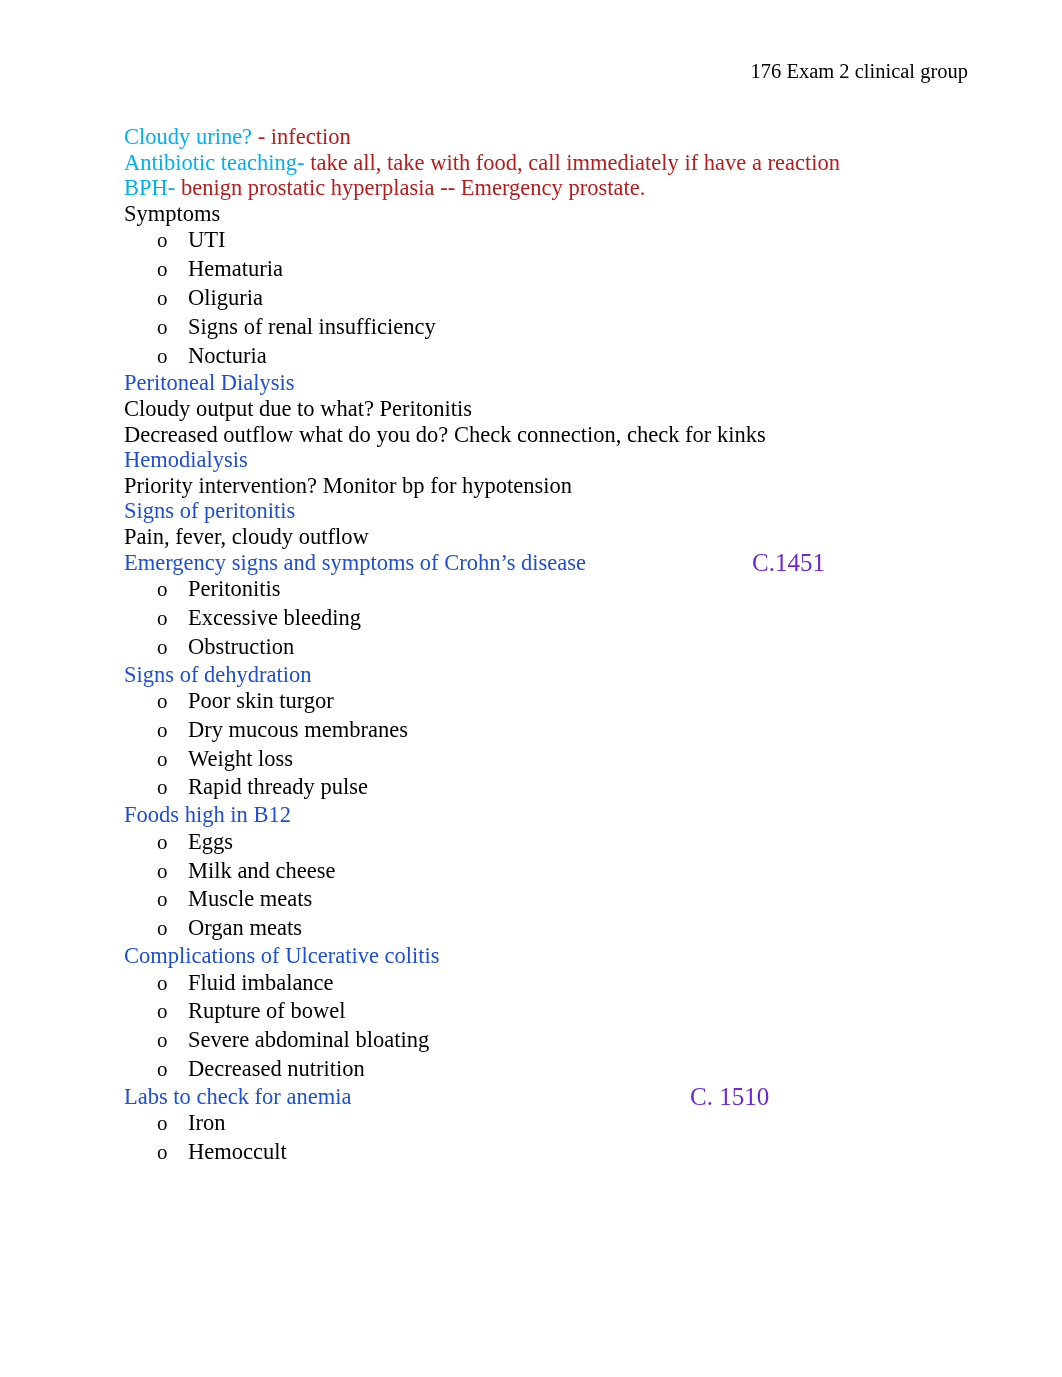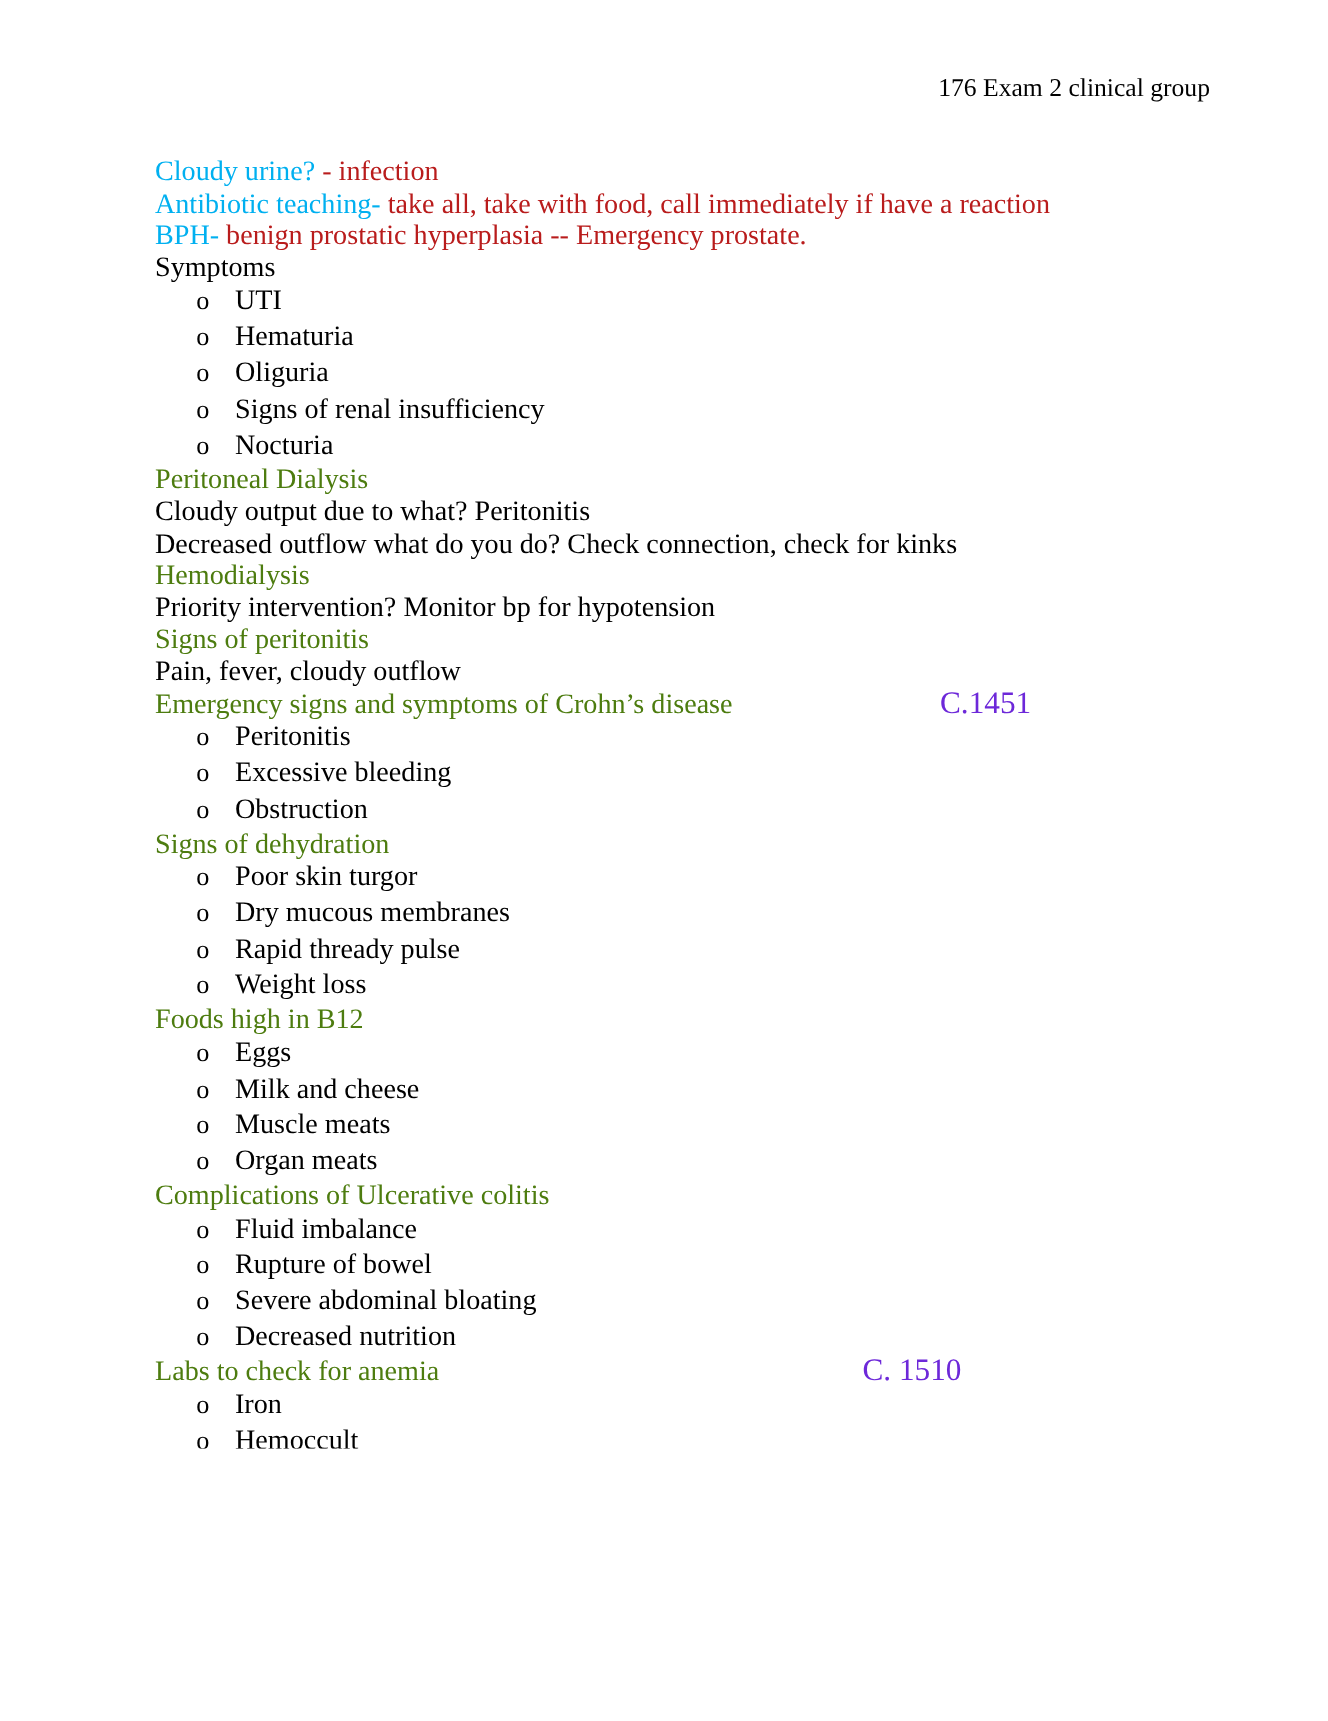--- a/index.html
+++ b/index.html
@@ -60,21 +60,21 @@
     font-size: 21px;
     color: #000000;
   }
 
   .bullet-text {
     font-size: 22.5px;
     margin-top: 39px;
   }
 
   .heading {
-    color: #4d7c0f;
+    color: #1d4ed8;
   }
 
   .lead {
     color: #00b0f0;
   }
 
   .rest {
     color: #b91c1c;
   }
 
@@ -161,25 +161,25 @@
     </div>
 
     <div class="line heading">Signs of dehydration</div>
     <div class="line bullet">
       <span class="bullet-marker">o</span><span class="bullet-text">Poor skin turgor</span>
     </div>
     <div class="line bullet">
       <span class="bullet-marker">o</span><span class="bullet-text">Dry mucous membranes</span>
     </div>
     <div class="line bullet">
+      <span class="bullet-marker">o</span><span class="bullet-text">Weight loss</span>
+    </div>
+    <div class="line bullet">
       <span class="bullet-marker">o</span><span class="bullet-text">Rapid thready pulse</span>
     </div>
-    <div class="line bullet">
-      <span class="bullet-marker">o</span><span class="bullet-text">Weight loss</span>
-    </div>
 
     <div class="line heading">Foods high in B12</div>
     <div class="line bullet">
       <span class="bullet-marker">o</span><span class="bullet-text">Eggs</span>
     </div>
     <div class="line bullet">
       <span class="bullet-marker">o</span><span class="bullet-text">Milk and cheese</span>
     </div>
     <div class="line bullet">
       <span class="bullet-marker">o</span><span class="bullet-text">Muscle meats</span>

